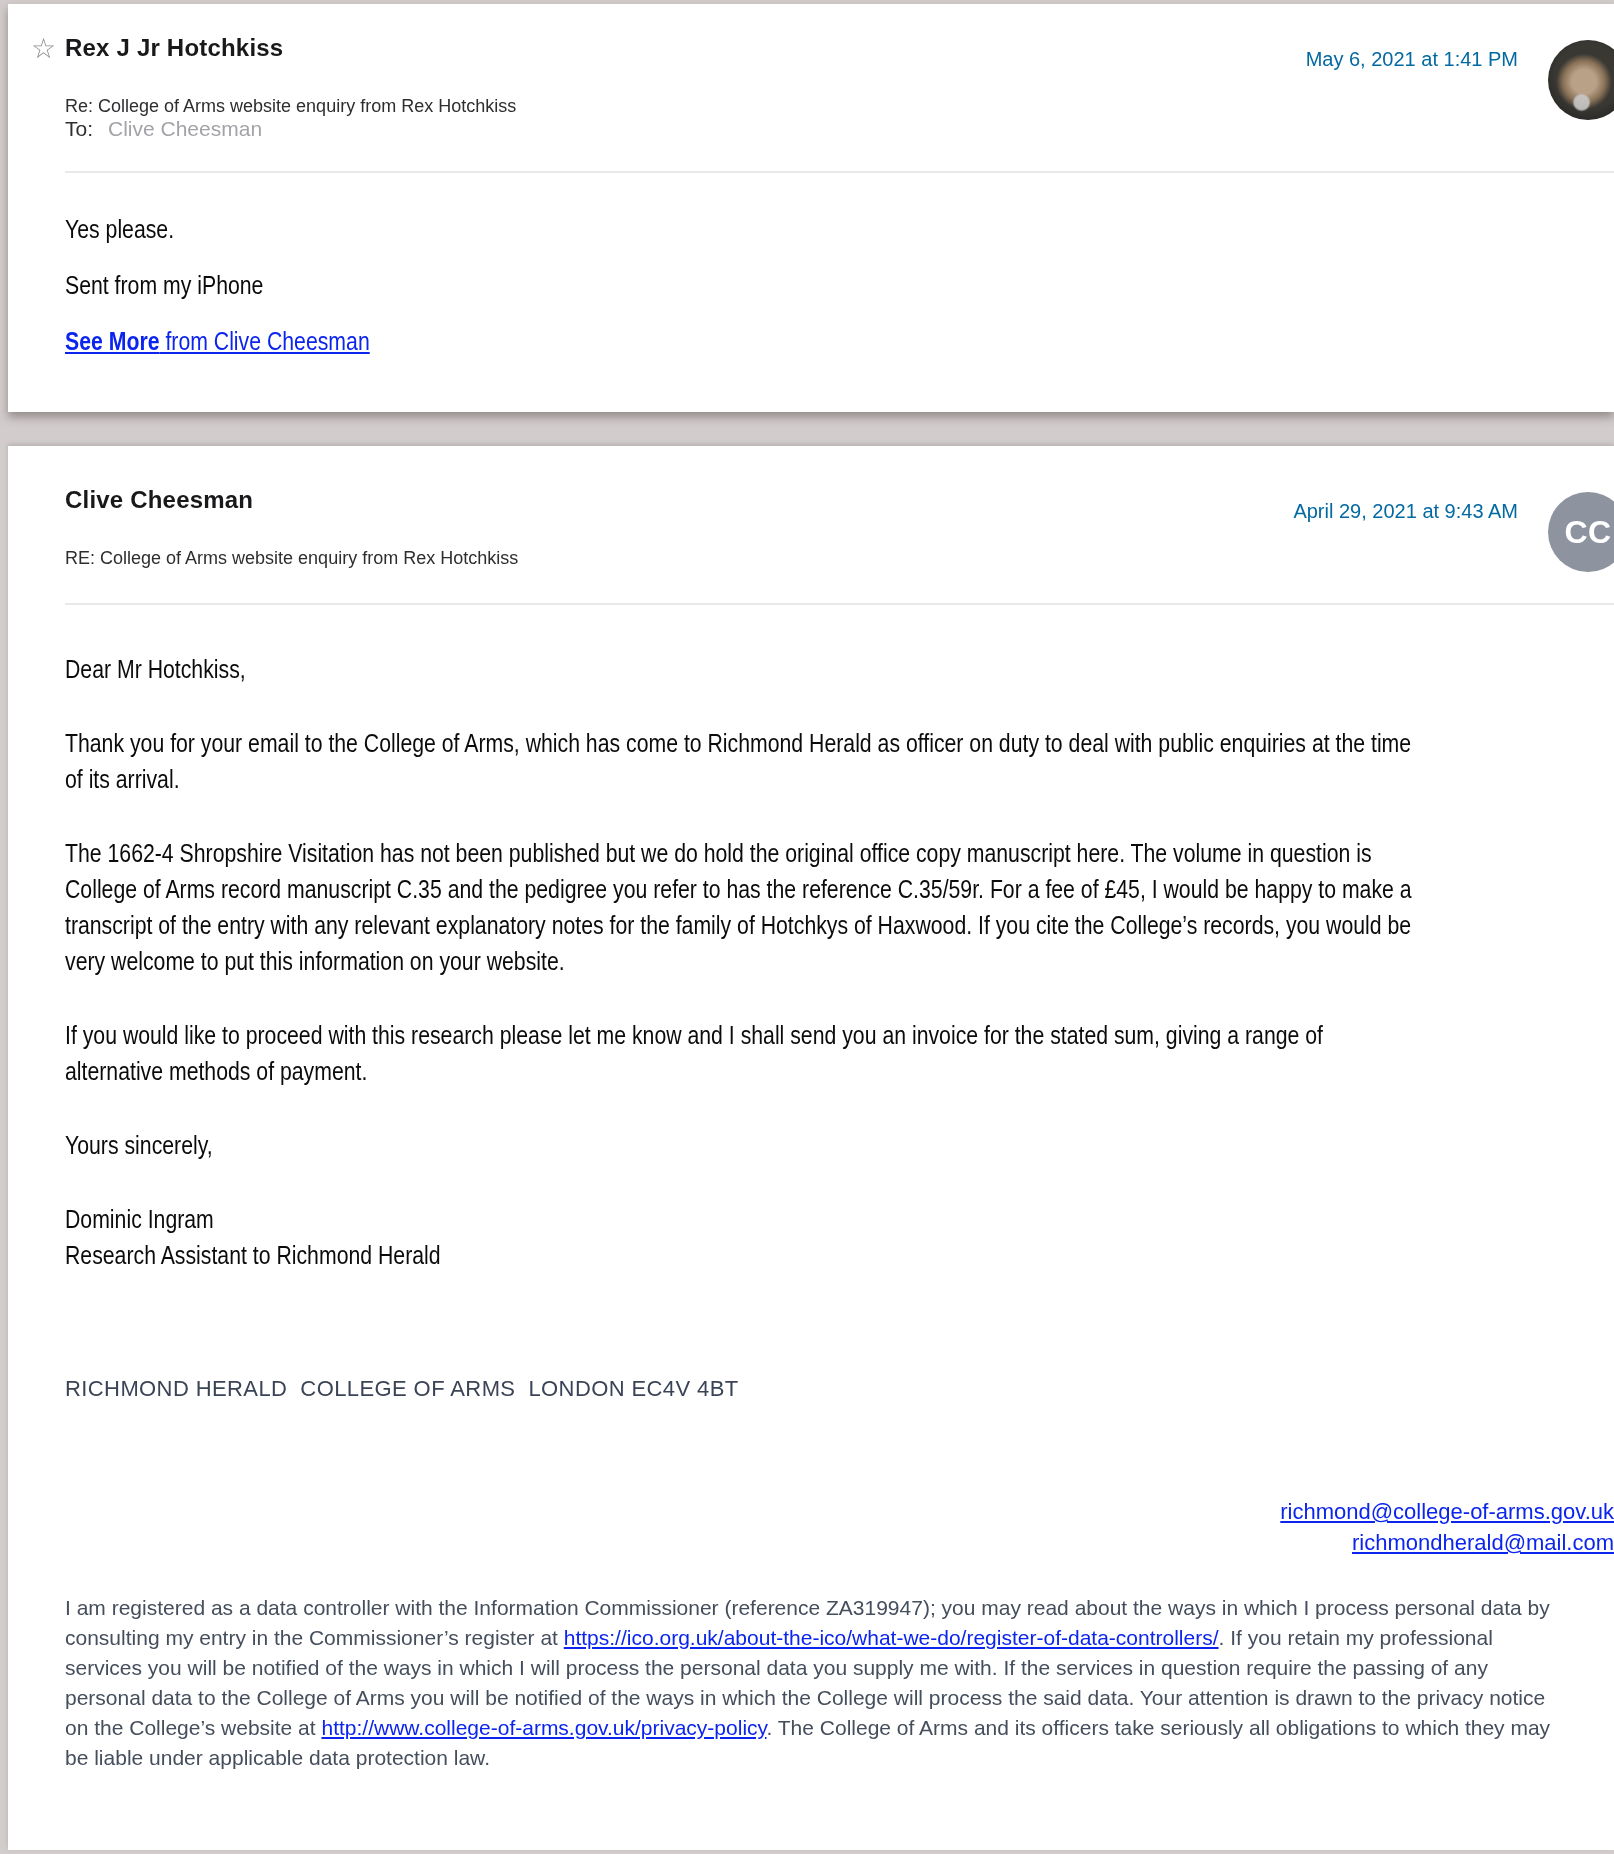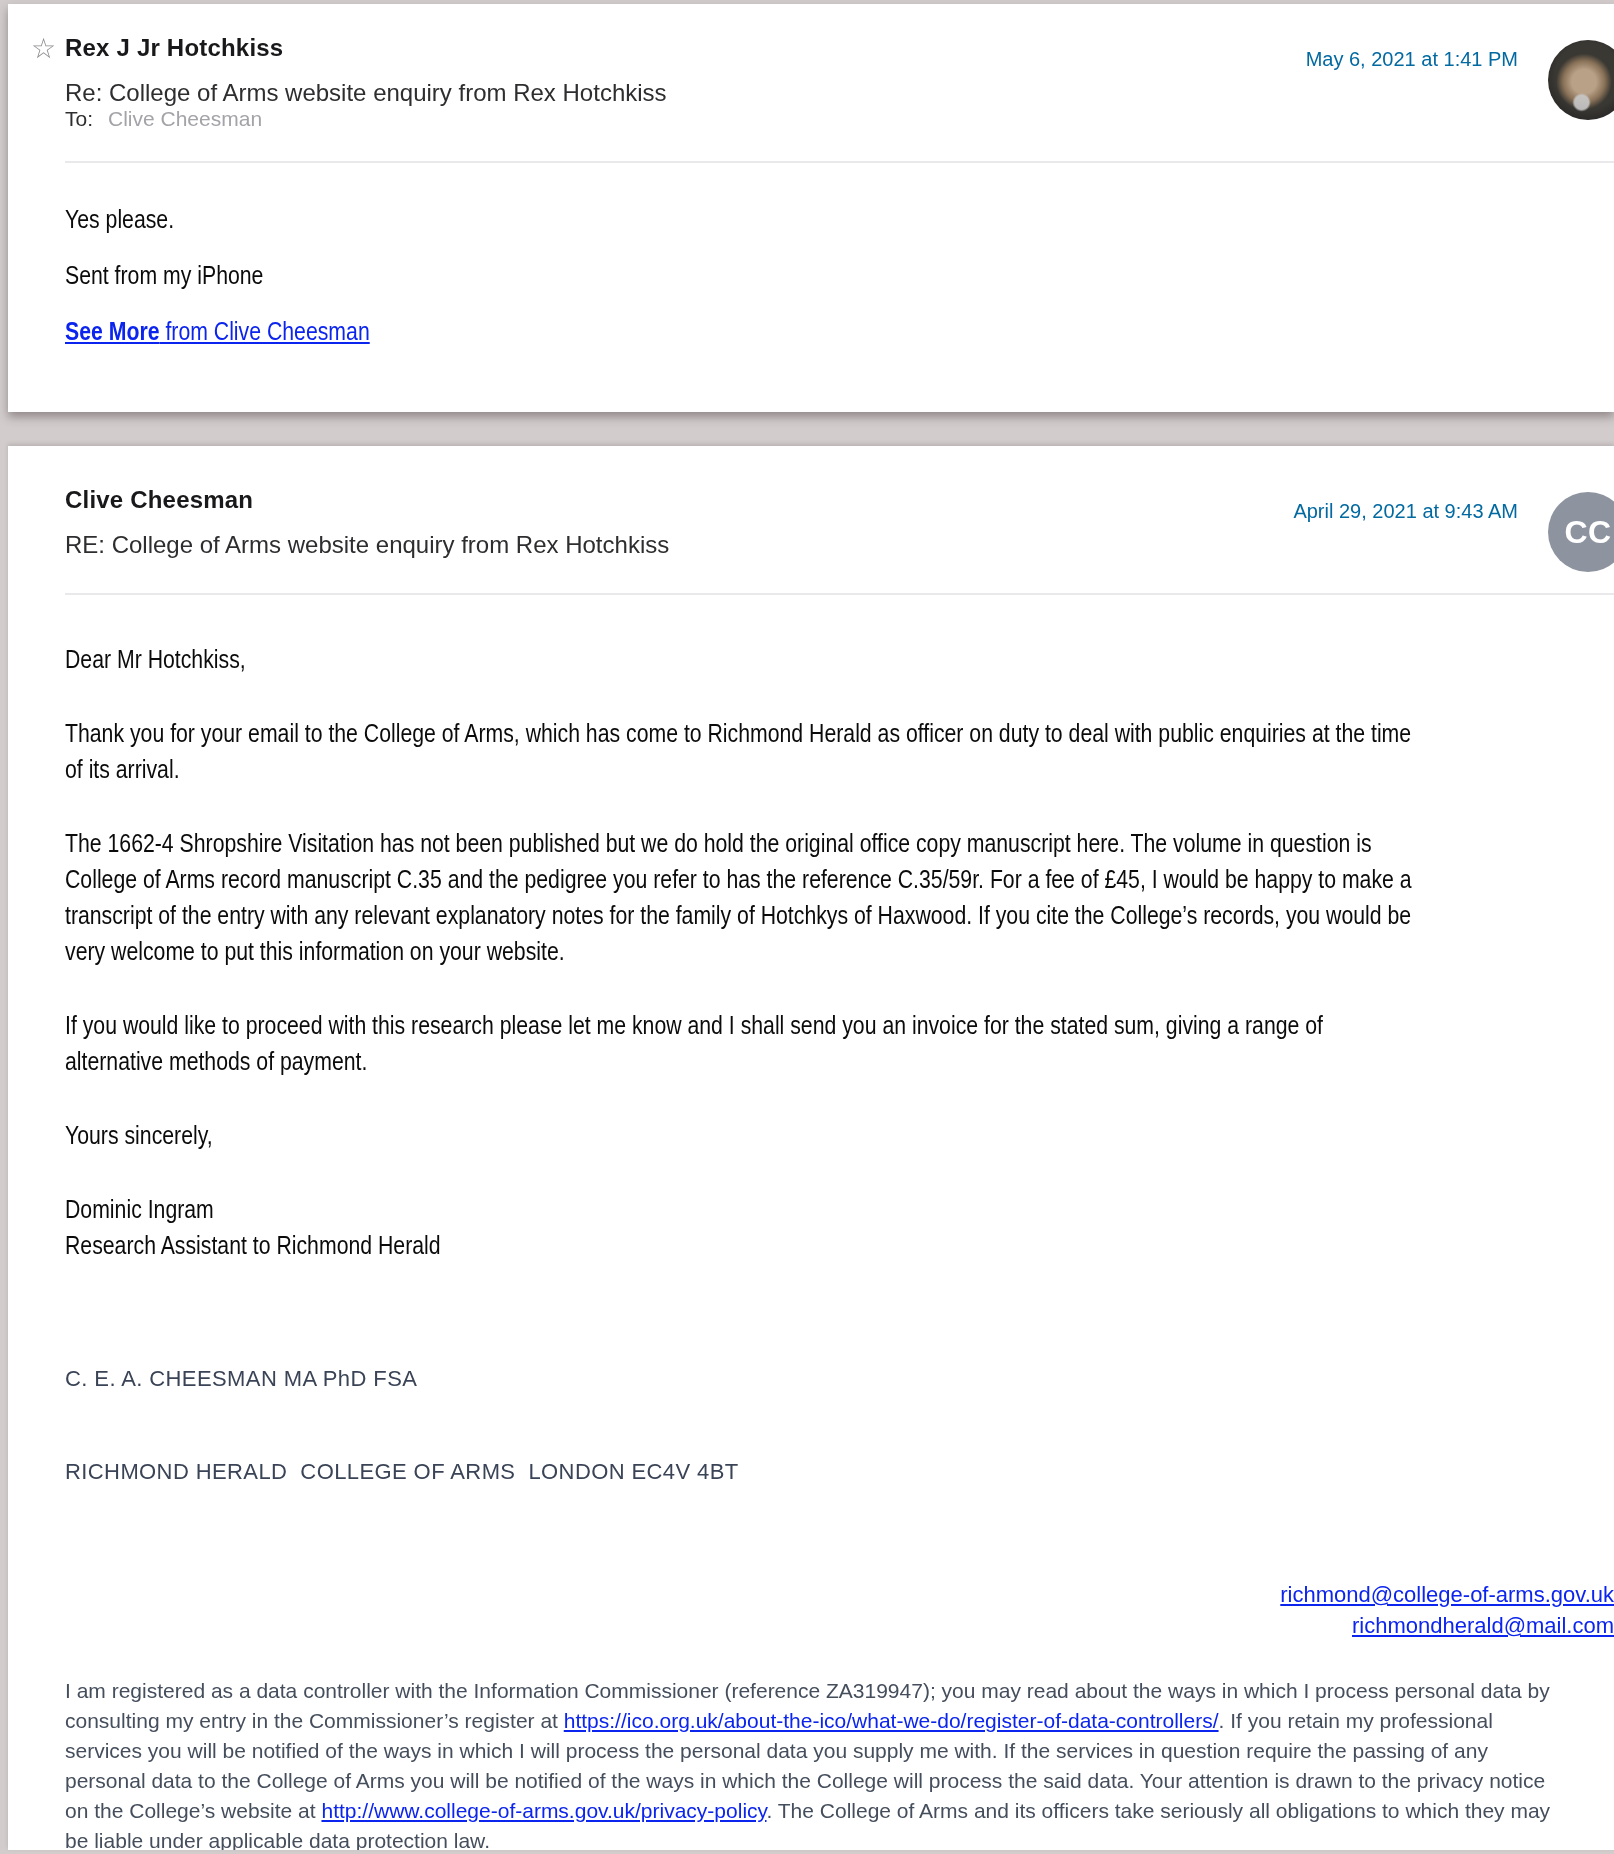--- a/index.html
+++ b/index.html
@@ -26,21 +26,21 @@
   .sender-row { position: relative; }
   .star {
     position: absolute; left: -34px; top: 1px;
     font-size: 28px; color: #8d8d92; line-height: 28px;
     cursor: pointer;
   }
   .sender {
     margin: 0; font-size: 24px; font-weight: 700; color: #19191b;
     line-height: 28px; letter-spacing: 0.2px;
   }
-  .subject { margin-top: 17px; font-size: 24px; color: #2e2e30; }
+  .subject { margin-top: 34px; font-size: 18px; color: #2e2e30; }
   .to-row  { font-size: 21px; color: #2e2e30; }
   .to-name { color: #a3a3a8; margin-left: 15px; }
 
   .date {
     position: absolute; top: 44px; right: 96px;
     font-size: 20px; color: #0369a1;
   }
   .card2 .date { top: 54px; }
 
   .avatar {
@@ -136,21 +136,20 @@
       <p>The 1662-4 Shropshire Visitation has not been published but we do hold the original office copy manuscript here. The volume in question is College of Arms record manuscript C.35 and the pedigree you refer to has the reference C.35/59r. For a fee of £45, I would be happy to make a transcript of the entry with any relevant explanatory notes for the family of Hotchkys of Haxwood. If you cite the College’s records, you would be very welcome to put this information on your website.</p>
       <p>If you would like to proceed with this research please let me know and I shall send you an invoice for the stated sum, giving a range of alternative methods of payment.</p>
       <p>Yours sincerely,</p>
       <p>
         <span>Dominic Ingram</span><br>
         <span>Research Assistant to Richmond Herald</span>
       </p>
     </div>
 
     <div class="sig-caps">
-      <div>C. E. A. CHEESMAN MA PhD FSA</div>
       <div>RICHMOND HERALD  COLLEGE OF ARMS  LONDON EC4V 4BT</div>
     </div>
 
     <div class="sig-links">
       <a href="#">richmond@college-of-arms.gov.uk</a><br>
       <a href="#">richmondherald@mail.com</a>
     </div>
 
     <div class="disclaimer">
       <div class="para1"><span>I am registered as a data controller with the Information Commissioner (reference ZA319947); you may read about the ways in which I process personal data by consulting my entry in the Commissioner’s register at </span><a href="#">https://ico.org.uk/about-the-ico/what-we-do/register-of-data-controllers/</a><span>. If you retain my professional services you will be notified of the ways in which I will process the personal data you supply me with. If the services in question require the passing of any personal data to the College of Arms you will be notified of the ways in which the College will process the said data. Your attention is drawn to the privacy notice on the College’s website at </span><a href="#">http://www.college-of-arms.gov.uk/privacy-policy</a><span>. The College of Arms and its officers take seriously all obligations to which they may be liable under applicable data protection law.</span></div>

